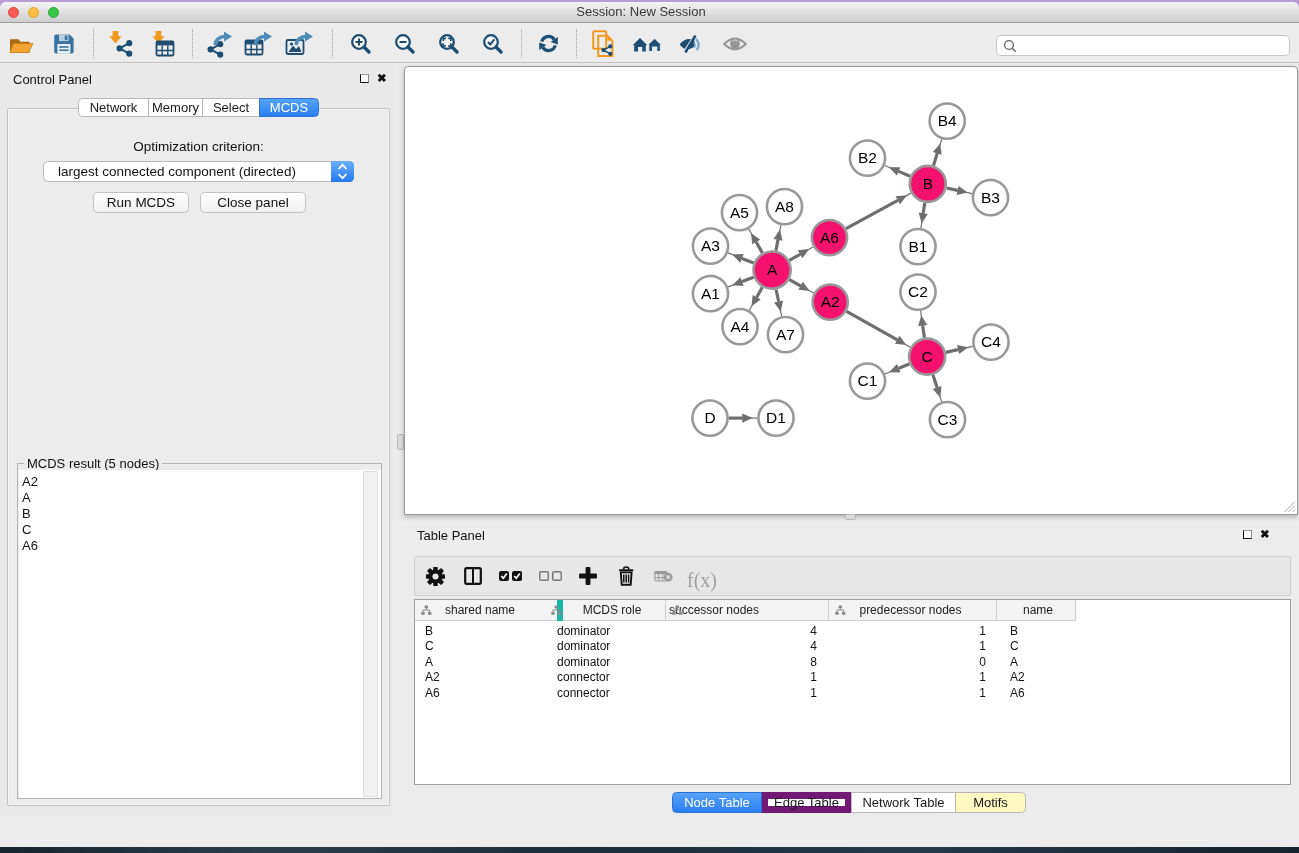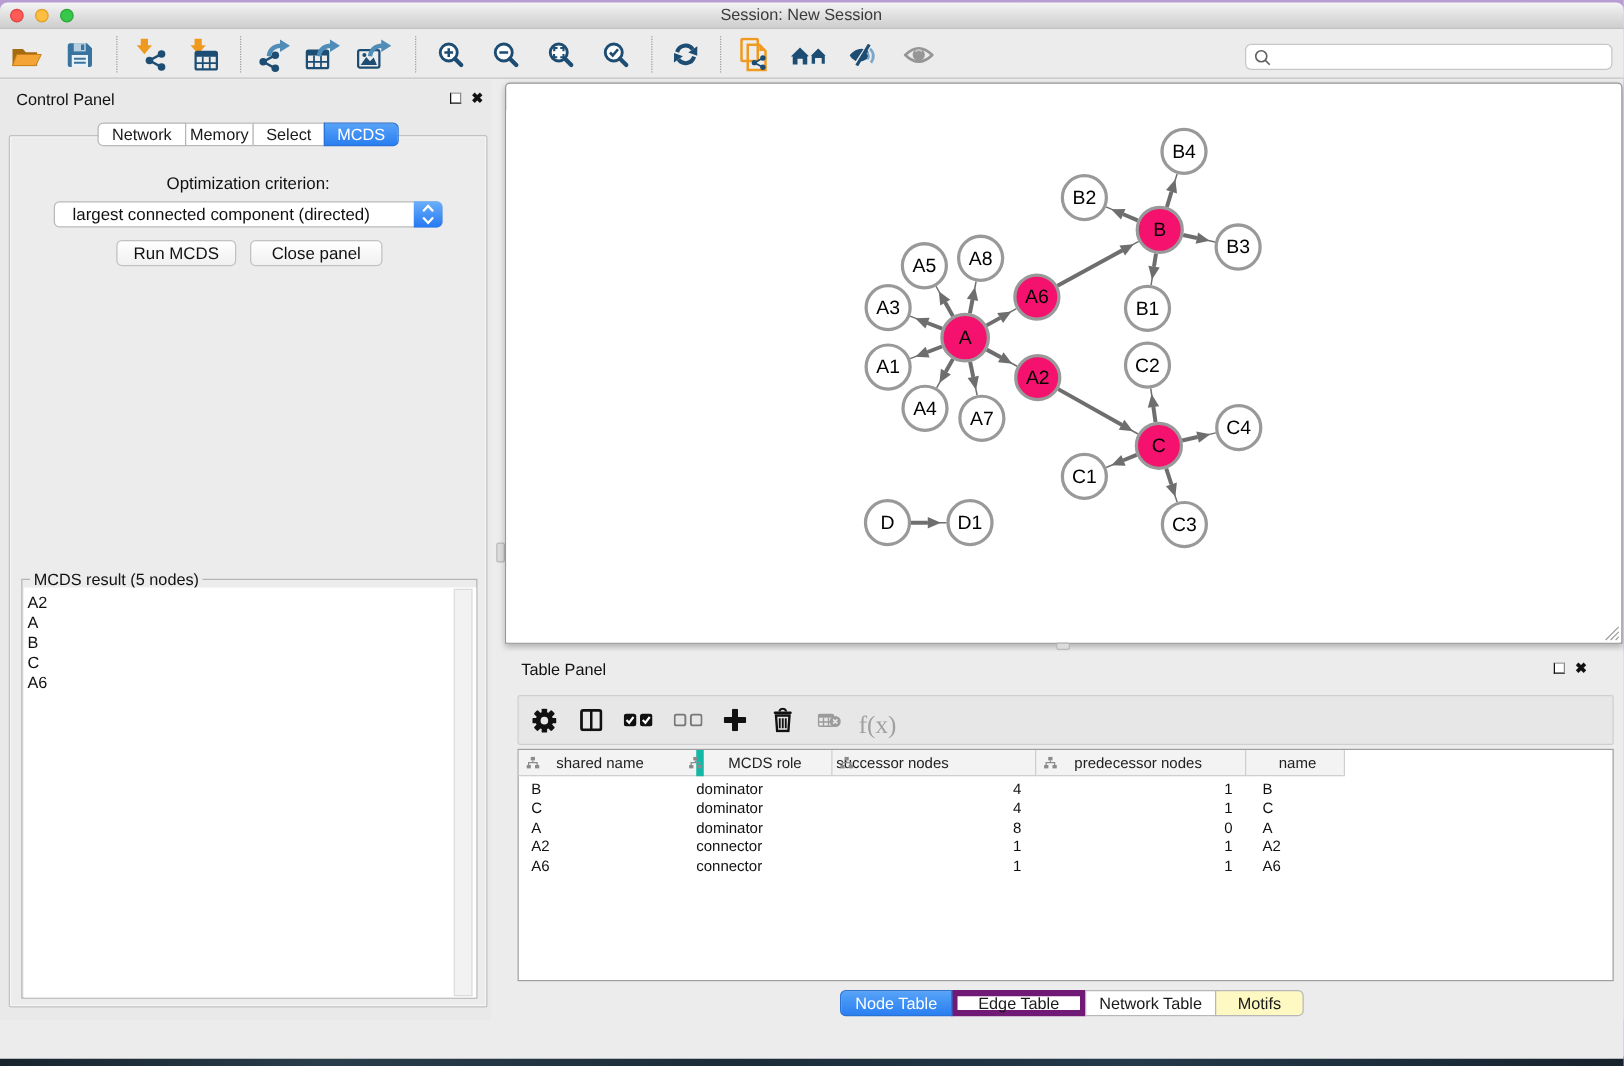--- a/index.html
+++ b/index.html
@@ -371,17 +371,17 @@
           <div class="abs" style="left:595px;top:49.2px">A2</div>
           <div class="abs" style="left:10px;top:64.6px">A6</div>
           <div class="abs" style="left:142px;top:64.6px">connector</div>
           <div class="abs" style="left:251px;top:64.6px;width:151px;text-align:right">1</div>
           <div class="abs" style="left:414px;top:64.6px;width:157px;text-align:right">1</div>
           <div class="abs" style="left:595px;top:64.6px">A6</div>
         </div>
       </div>
       <div style="position:absolute;left:252px;top:271px;height:21px;display:flex;font-size:13px;margin-left:16px;">
         <div style="box-sizing:border-box;width:90px;background:linear-gradient(#57a3f8,#2a7ff1);color:#fff;border:1px solid #2a72d4;border-top-left-radius:4.5px;border-bottom-left-radius:4.5px;display:flex;align-items:center;justify-content:center;position:relative;z-index:9;">Node Table</div>
-        <div style="box-sizing:border-box;width:108px;background:#fff;color:#1a1a1a;border:5px solid #701a75;margin-left:-1px;display:flex;align-items:center;justify-content:center;position:relative;z-index:1;">Edge Table</div>
+        <div style="box-sizing:border-box;width:91px;background:#fff;color:#1a1a1a;border:7px solid #701a75;margin-left:-1px;display:flex;align-items:center;justify-content:center;position:relative;z-index:1;">Edge Table</div>
         <div style="box-sizing:border-box;width:105px;background:#fff;color:#1a1a1a;border:1px solid #b7b7b7;margin-left:-1px;display:flex;align-items:center;justify-content:center;position:relative;z-index:1;">Network Table</div>
         <div style="box-sizing:border-box;width:71px;background:#fef9c3;color:#1a1a1a;border:1px solid #b7b7b7;border-top-right-radius:4.5px;border-bottom-right-radius:4.5px;margin-left:-1px;display:flex;align-items:center;justify-content:center;position:relative;z-index:1;">Motifs</div>
       </div>
     </div>
   </div>
 </body></html>

